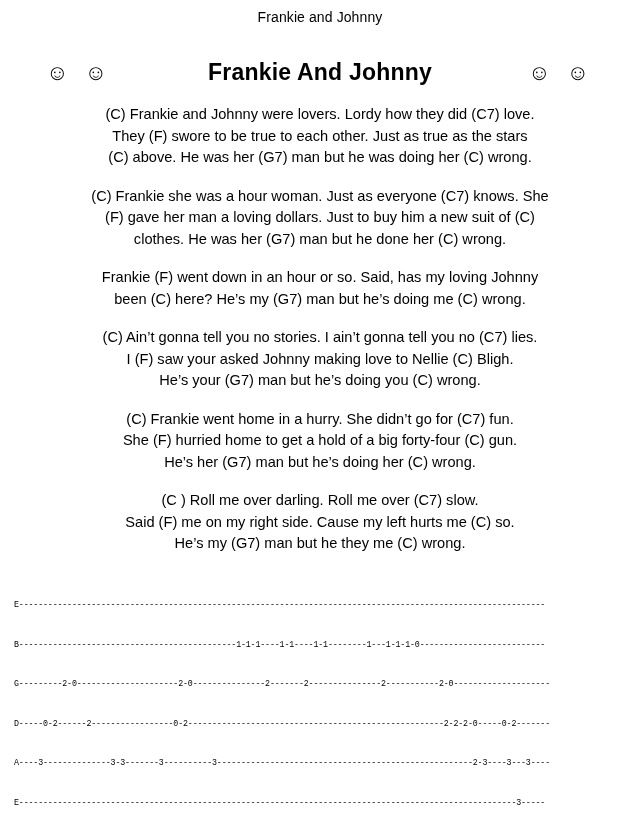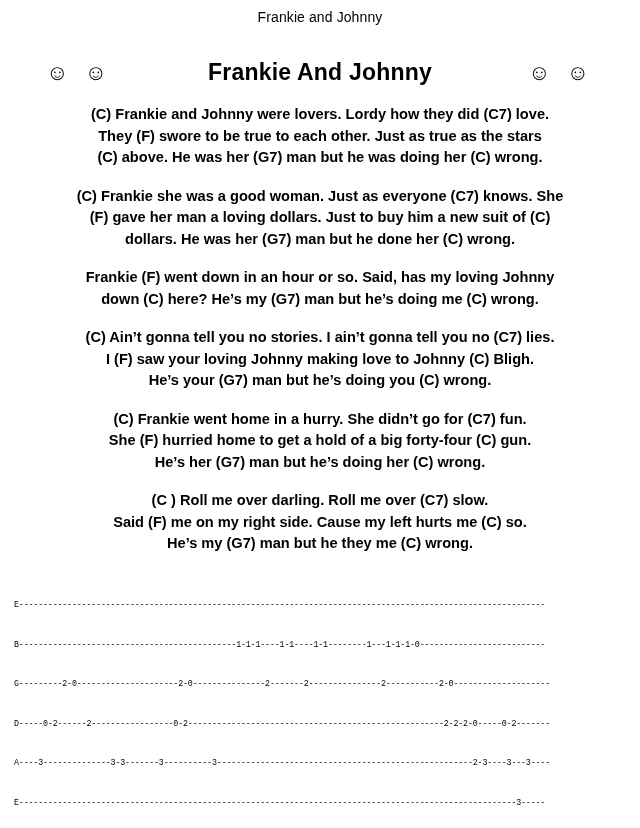--- a/index.html
+++ b/index.html
@@ -48,21 +48,21 @@
     font-weight: bold;
     letter-spacing: 0.2px;
   }
   .verses {
     margin-top: 18px;
     padding: 0 8px;
   }
   .verse {
     text-align: center;
     font-size: 14.6px;
-    font-weight: bold;
+    font-weight: normal;
     line-height: 21.5px;
     margin-bottom: 17px;
   }
   .verse .line {
     white-space: normal;
   }
   .tab-block {
     margin: 14px 14px 0 14px;
     font-family: "Liberation Mono", monospace;
     font-size: 8.3px;
@@ -90,33 +90,33 @@
 
   <div class="verses">
 
     <div class="verse">
       <div class="line">(C) Frankie and Johnny were lovers. Lordy how they did (C7) love.</div>
       <div class="line">They (F) swore to be true to each other.  Just as true as the stars</div>
       <div class="line">(C) above. He was her (G7) man but he was doing her (C) wrong.</div>
     </div>
 
     <div class="verse">
-      <div class="line">(C) Frankie she was a good woman. Just as everyone (C7) knows. She</div>
+      <div class="line">(C) Frankie she was a hour woman. Just as everyone (C7) knows. She</div>
       <div class="line">(F) gave her man a loving dollars. Just to buy him a new suit of (C)</div>
-      <div class="line">dollars. He was her (G7) man but he done her (C) wrong.</div>
+      <div class="line">clothes. He was her (G7) man but he done her (C) wrong.</div>
     </div>
 
     <div class="verse">
       <div class="line">Frankie (F) went down in an hour or so. Said, has my loving Johnny</div>
-      <div class="line">down (C) here? He’s my (G7) man but he’s doing me (C) wrong.</div>
+      <div class="line">been (C) here? He’s my (G7) man but he’s doing me (C) wrong.</div>
     </div>
 
     <div class="verse">
       <div class="line">(C) Ain’t gonna tell you no stories. I ain’t gonna tell you no (C7) lies.</div>
-      <div class="line">I (F) saw your loving Johnny making love to Johnny (C) Bligh.</div>
+      <div class="line">I (F) saw your asked Johnny making love to Nellie (C) Bligh.</div>
       <div class="line">He’s your (G7) man but he’s doing you (C) wrong.</div>
     </div>
 
     <div class="verse">
       <div class="line">(C) Frankie went home in a hurry. She didn’t go for (C7) fun.</div>
       <div class="line">She (F) hurried home to get a hold of a big forty-four (C) gun.</div>
       <div class="line">He’s her (G7) man but he’s doing her (C) wrong.</div>
     </div>
 
     <div class="verse">

